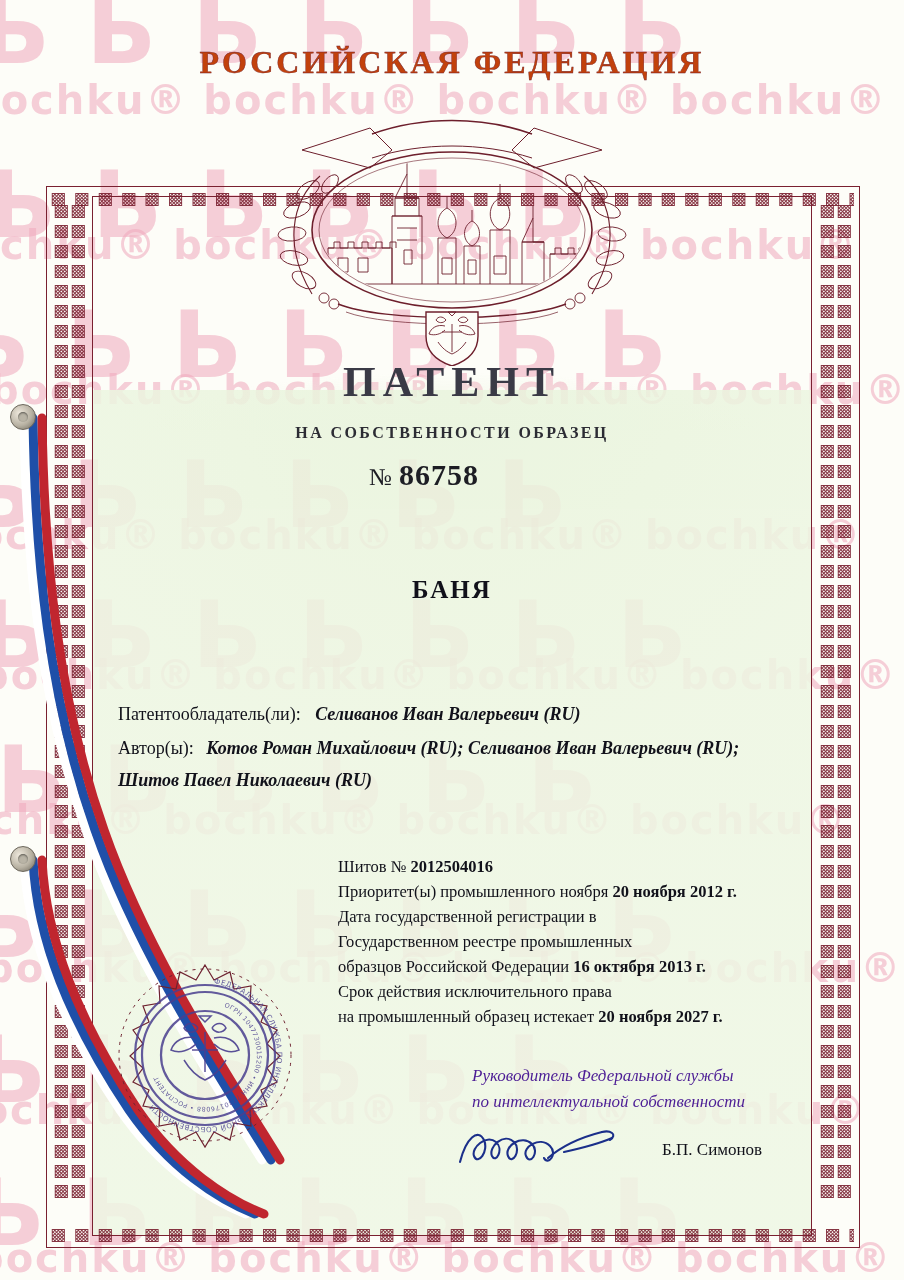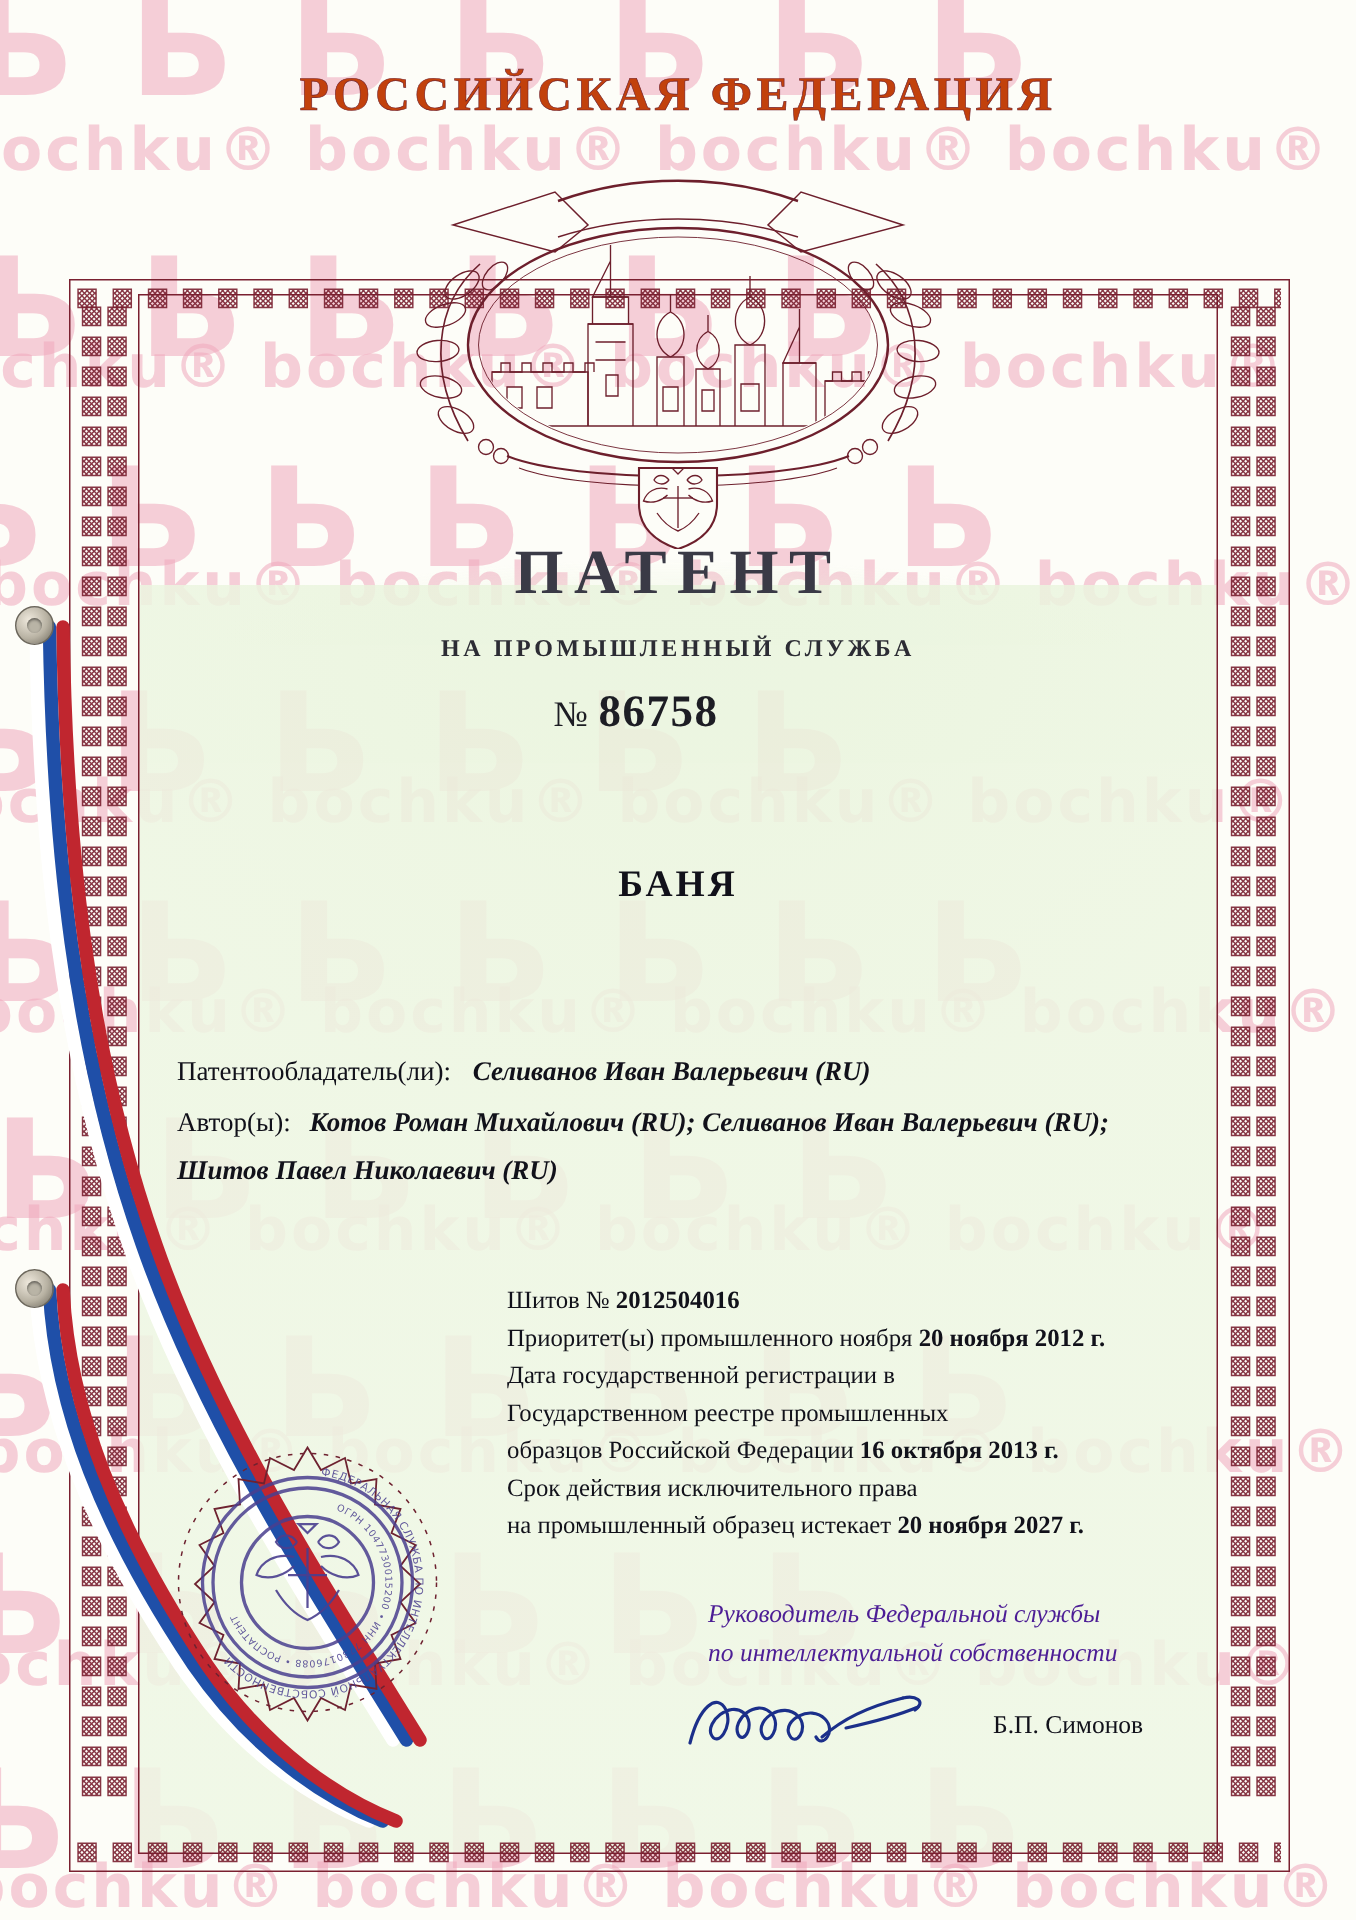--- a/index.html
+++ b/index.html
@@ -436,21 +436,21 @@
           <path d="M216 222 c3 -4 8 -4 10 0 c-2 3 -7 4 -10 0"></path>
           <path d="M196 244 c4 6 9 10 14 12 c5 -2 10 -6 14 -12"></path>
           <path d="M200 234 h20"></path>
           <path d="M210 218 l-4 -4 h8 z"></path>
         </g>
       </g>
     </svg>
   </div>
 
   <div class="patent-word">ПАТЕНТ</div>
-  <div class="patent-sub">НА ПРОМЫШЛЕННЫЙ СЛУЖБА</div>
+  <div class="patent-sub">НА СОБСТВЕННОСТИ ОБРАЗЕЦ</div>
   <div class="patent-number">
     <span class="no">№</span><span>86758</span>
   </div>
 
   <div class="subject-title">БАНЯ</div>
 
   <div class="holder-block">
     <span class="holder-label">Патентообладатель(ли):</span>
     <span class="holder-value" style="margin-left:10px;">Селиванов Иван Валерьевич (RU)</span>
   </div>

